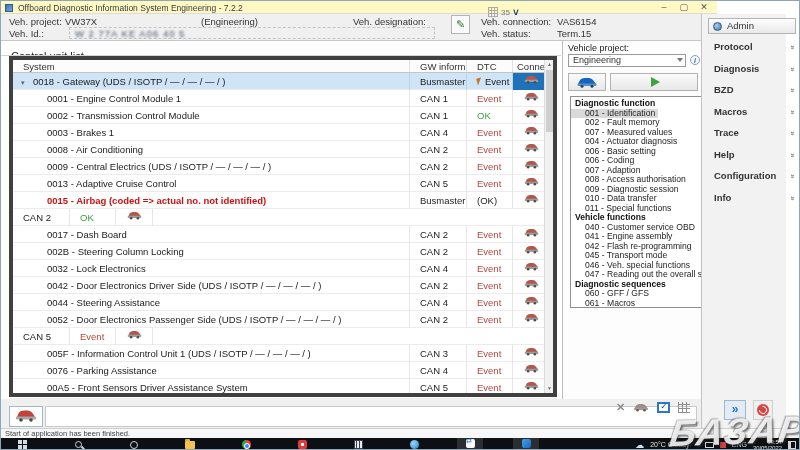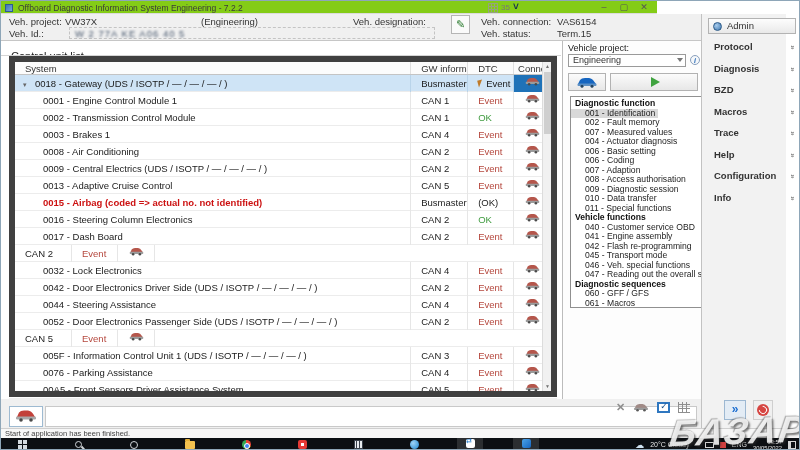--- a/index.html
+++ b/index.html
@@ -1,53 +1,53 @@
 <!DOCTYPE html>
 <html><head>
 <meta charset="utf-8">
 <style>
   * { margin:0; padding:0; box-sizing:border-box; }
   html,body { width:800px; height:450px; font-family:"Liberation Sans", sans-serif; }
   .screen { position:relative; width:800px; height:450px; background:#fff; overflow:hidden; border:1px solid #8ea6b8; }
 
   
-  .titlebar { position:absolute; left:0; top:0; width:656px; height:13px; background:#84cc16; border-bottom:1px solid #dcdcdc; }
+  .titlebar { position:absolute; left:0; top:0; width:716px; height:13px; background:#fef9c3; border-bottom:1px solid #dcdcdc; }
   .app-icon { position:absolute; left:4px; top:3px; width:8px; height:8px; background:linear-gradient(135deg,#3f74b8,#7aa6d8); border:1px solid #2c5a94; }
   .title-text { position:absolute; left:17px; top:2px; font-size:8.5px; color:#3a3a3a; white-space:nowrap; }
   .win-btn { position:absolute; top:0px; width:18px; height:12px; text-align:center; font-size:9px; color:#555; line-height:12px; cursor:default; }
   .wb-min { right:44px; } .wb-max { right:24px; } .wb-close { right:4px; }
 
   
   .header { position:absolute; left:0; top:13px; width:700px; height:27px; background:#f0f0f0; border-bottom:1px solid #c6c6c6; font-size:9.5px; color:#333; }
   .h-lbl { position:absolute; white-space:nowrap; }
   .vin-dotted { position:absolute; left:68px; top:13px; width:366px; height:12px; border:1px dashed #c4c4c4; }
   .vin { filter:blur(1.1px); color:#44546a; letter-spacing:1px; }
   .pen-btn { position:absolute; left:450px; top:1px; width:19px; height:19px; background:#fafafa; border:1px solid #b5b5b5; text-align:center; line-height:17px; font-size:11px; color:#2e7d32; }
-  .grid-toolbar { position:absolute; left:487px; top:-11px; height:14px; display:flex; align-items:flex-start; gap:3px; }
+  .grid-toolbar { position:absolute; left:487px; top:-11px; height:14px; display:flex; align-items:flex-end; gap:3px; }
   .grid-glyph { width:10px; height:10px; background:
       repeating-linear-gradient(0deg,#9a9a9a 0 1px,transparent 1px 3px),
       repeating-linear-gradient(90deg,#9a9a9a 0 1px,transparent 1px 3px); opacity:.8; }
   .grid-zoom { font-size:8px; color:#777; }
   .grid-chev { font-size:10px; color:#16324f; font-weight:bold; line-height:8px; }
 
   
   .cul-tab { position:absolute; left:10px; top:43px; font-size:11px; color:#222;margin-top:6px; }
   .cul-rule { position:absolute; left:0; top:54px; width:560px; border-bottom:1px solid #d5d5d5; }
 
-  .table { position:absolute; left:8px; top:55px; width:548px; height:341px; border:6px solid #404040; background:#fff; overflow:hidden; font-size:9.5px; }
+  .table { position:absolute; left:8px; top:55px; width:548px; height:341px; border:4px solid #404040; background:#fff; overflow:hidden; font-size:9.5px; }
   .thead { display:flex; height:13px; background:#fcfcfc; border-bottom:1px solid #c4c4c4; color:#333; }
   .thead .th { border-right:1px solid #e0e0e0; padding-left:10px; line-height:13px; white-space:nowrap; overflow:hidden; }
   .c-sys { width:397px; } .c-gw { width:57px; } .c-dtc { width:46px; } .c-conn { width:37px; padding-left:4px !important; }
   .trow { display:flex; height:17px; border-bottom:1px solid #ececec; align-items:center; background:#fff; }
   .trow .cell { height:17px; line-height:17px; border-right:1px solid #e6e6e6; white-space:nowrap; overflow:hidden; }
   .trow .sys { padding-left:8px; color:#1a1a1a; }
   .trow.child .sys { padding-left:8px; }
   .trow.child .arrow { visibility:hidden; }
   .arrow { display:inline-block; width:12px; font-size:7px; color:#666; }
-  .trow.child .sys-text { margin-left:8px; }
+  .trow.child .sys-text { margin-left:14px; }
   .trow .gw, .trow .dtc { padding-left:10px; color:#222; }
   .dtc-text.red { color:#b5473d; } .dtc-text.green { color:#3f9b3f; } .dtc-text.plain { color:#1a1a1a; }
   .trow.alert .sys-text { color:#cc1111; font-weight:bold; }
   .trow.selected { background:#cfe4f6; }
   .trow.selected .cell { border-right-color:#b9d4ea; }
   .trow.selected .conn { background:#1f72b8; }
   .trow .conn { width:37px; text-align:center; line-height:15px; }
   .trow.partial { height:17px; }
   .cursor-icon { display:none; }
   .cursor-icon.show { display:inline-block; width:0; height:0; border-left:5px solid #c07a28; border-bottom:7px solid transparent; transform:rotate(-15deg); margin-right:3px; vertical-align:middle; }
@@ -302,23 +302,20 @@
             <svg width="15" height="10" viewBox="0 0 20 13">
               <path d="M2 8 L3.5 4.5 Q5 2.5 8 2.5 L12 2.5 Q15 3 17 6 L18.5 8 Z" fill="#b5564b"></path>
               <rect x="1" y="7.5" width="18" height="3" rx="1" fill="#9b9b9b"></rect>
               <circle cx="5.5" cy="10.8" r="1.7" fill="#4a4a4a"></circle>
               <circle cx="14.5" cy="10.8" r="1.7" fill="#4a4a4a"></circle>
             </svg>
           </div>
         </div>
 
         <div class="trow child">
-          <div class="cell sys c-sys">
-            <span class="arrow"></span><span class="sys-text">0016 - Steering Column Electronics</span>
-          </div>
           <div class="cell gw c-gw">CAN 2</div>
           <div class="cell dtc c-dtc"><span class="dtc-text green">OK</span></div>
           <div class="cell conn">
             <svg width="15" height="10" viewBox="0 0 20 13">
               <path d="M2 8 L3.5 4.5 Q5 2.5 8 2.5 L12 2.5 Q15 3 17 6 L18.5 8 Z" fill="#b5564b"></path>
               <rect x="1" y="7.5" width="18" height="3" rx="1" fill="#9b9b9b"></rect>
               <circle cx="5.5" cy="10.8" r="1.7" fill="#4a4a4a"></circle>
               <circle cx="14.5" cy="10.8" r="1.7" fill="#4a4a4a"></circle>
             </svg>
           </div>
@@ -334,20 +331,23 @@
             <svg width="15" height="10" viewBox="0 0 20 13">
               <path d="M2 8 L3.5 4.5 Q5 2.5 8 2.5 L12 2.5 Q15 3 17 6 L18.5 8 Z" fill="#b5564b"></path>
               <rect x="1" y="7.5" width="18" height="3" rx="1" fill="#9b9b9b"></rect>
               <circle cx="5.5" cy="10.8" r="1.7" fill="#4a4a4a"></circle>
               <circle cx="14.5" cy="10.8" r="1.7" fill="#4a4a4a"></circle>
             </svg>
           </div>
         </div>
 
         <div class="trow child">
+          <div class="cell sys c-sys">
+            <span class="arrow"></span><span class="sys-text">002B - Steering Column Locking</span>
+          </div>
           <div class="cell gw c-gw">CAN 2</div>
           <div class="cell dtc c-dtc"><span class="dtc-text red">Event</span></div>
           <div class="cell conn">
             <svg width="15" height="10" viewBox="0 0 20 13">
               <path d="M2 8 L3.5 4.5 Q5 2.5 8 2.5 L12 2.5 Q15 3 17 6 L18.5 8 Z" fill="#b5564b"></path>
               <rect x="1" y="7.5" width="18" height="3" rx="1" fill="#9b9b9b"></rect>
               <circle cx="5.5" cy="10.8" r="1.7" fill="#4a4a4a"></circle>
               <circle cx="14.5" cy="10.8" r="1.7" fill="#4a4a4a"></circle>
             </svg>
           </div>

